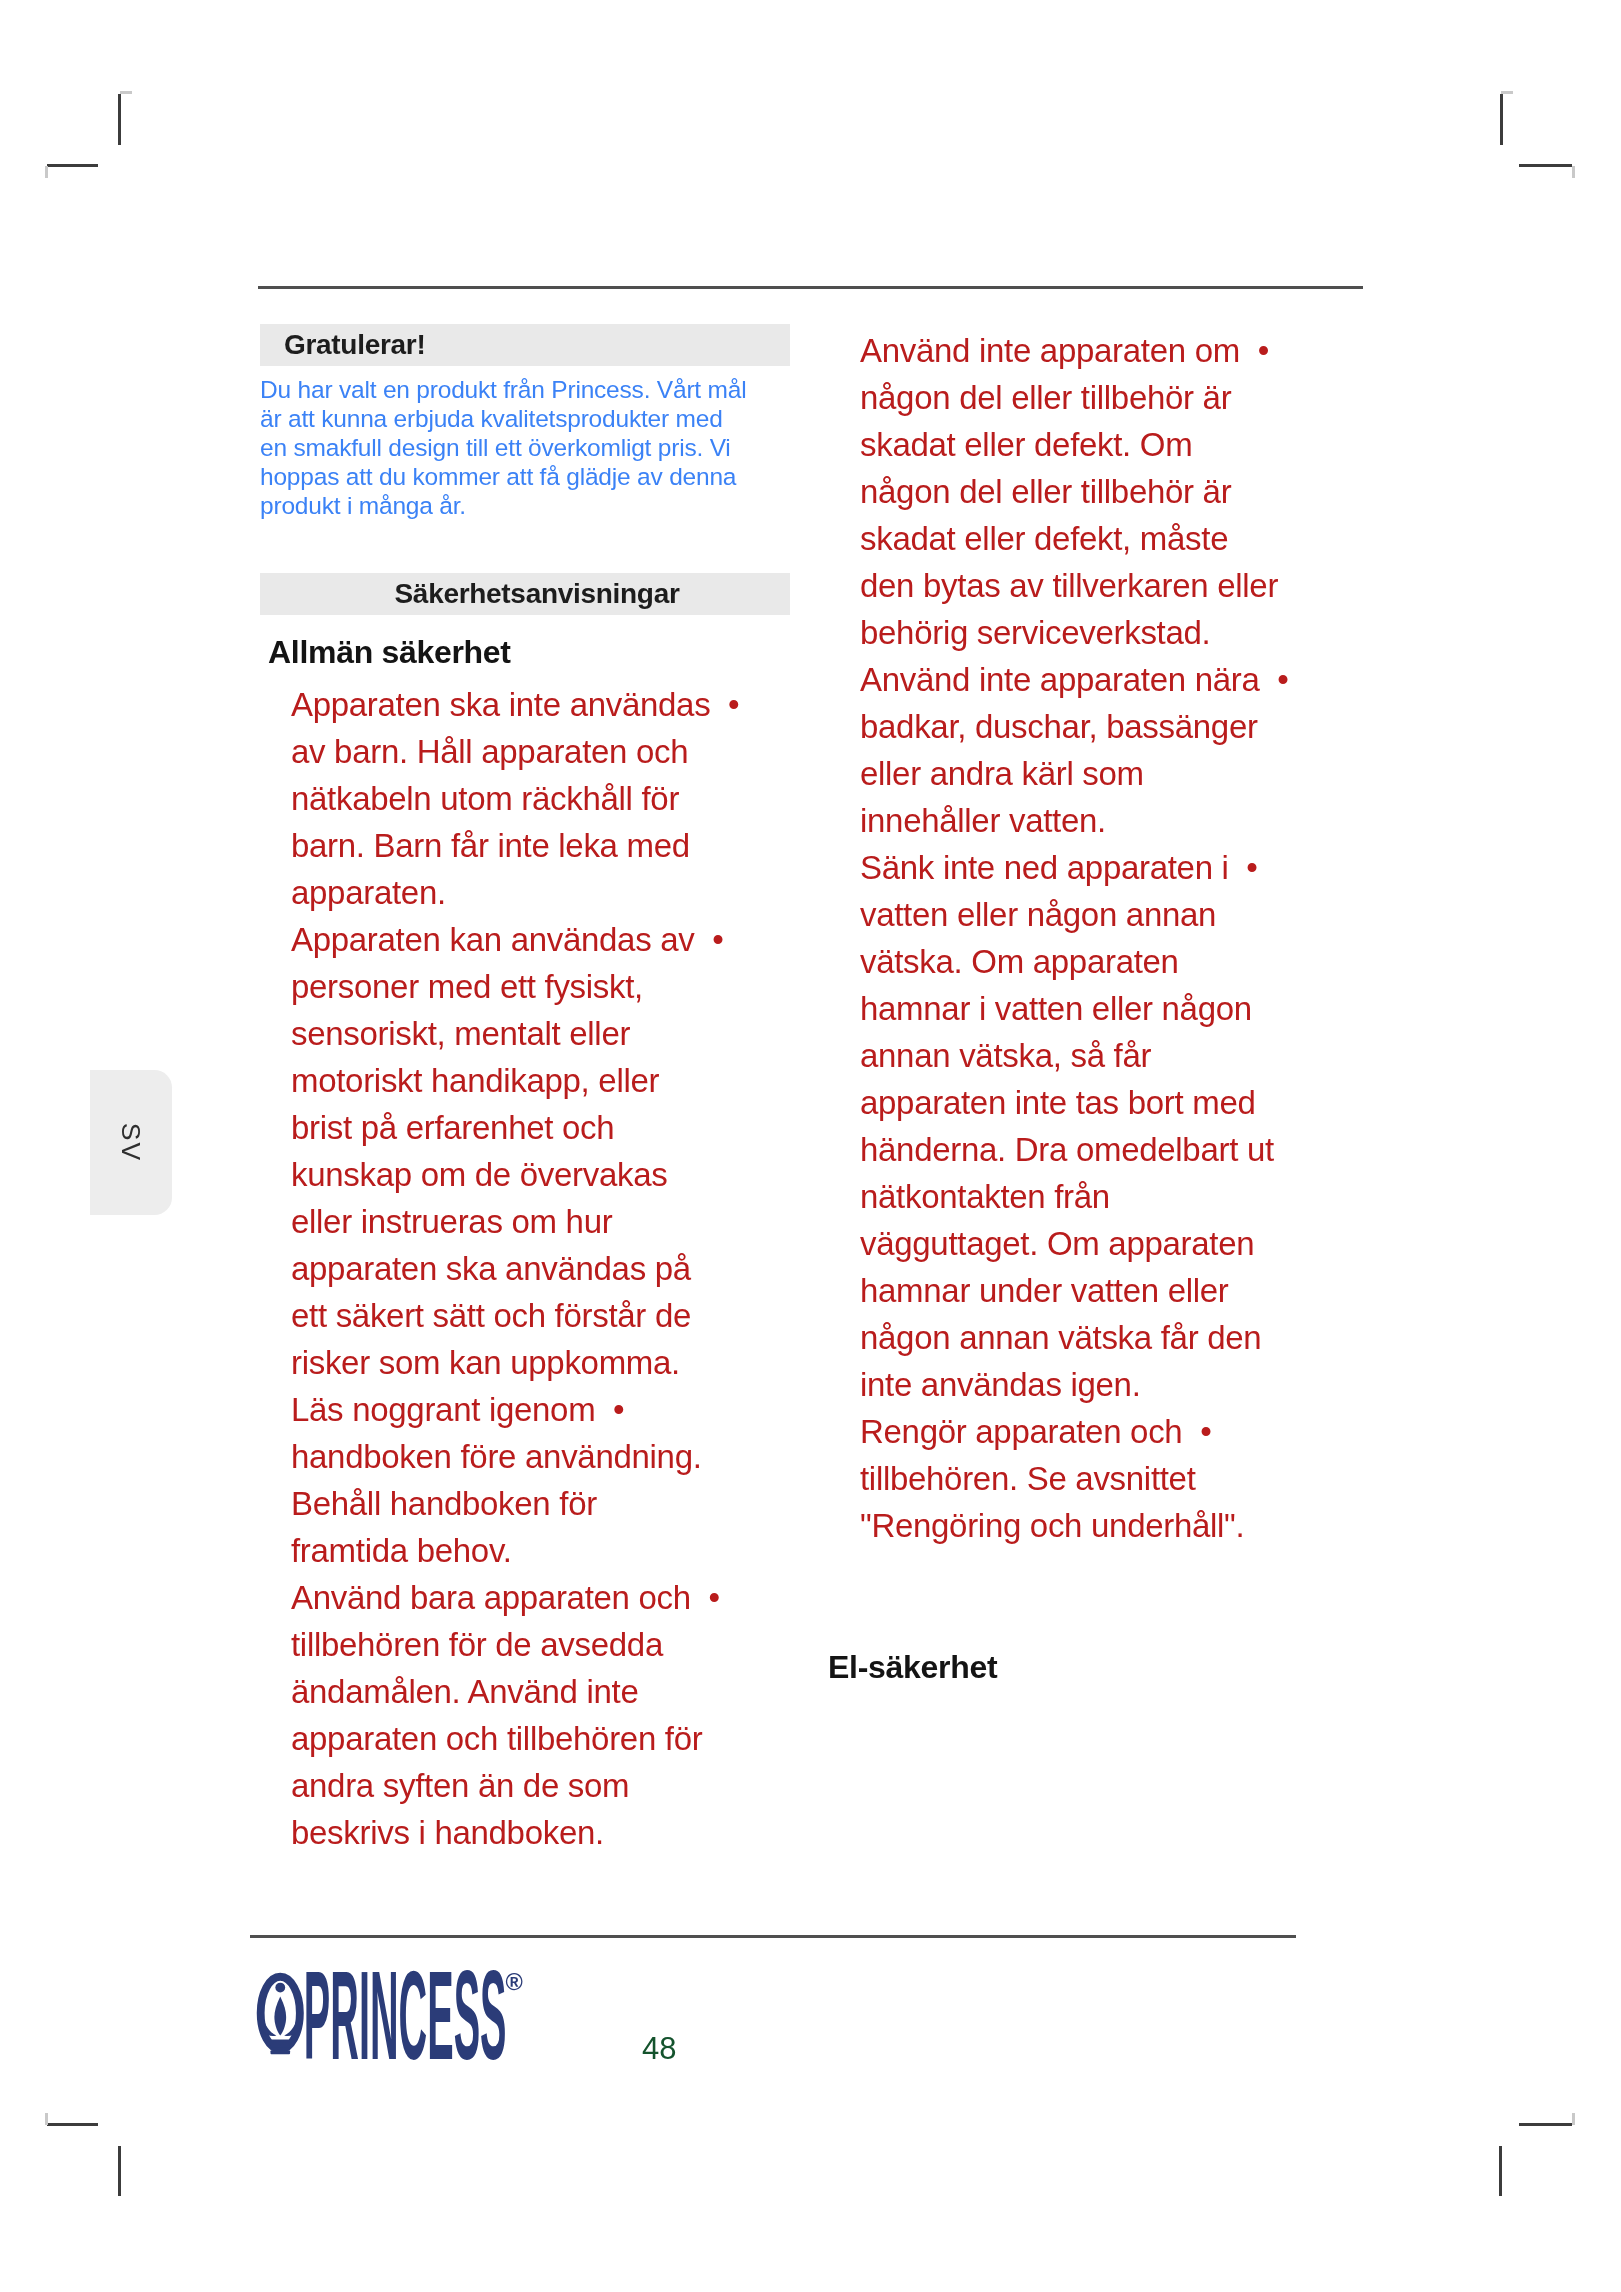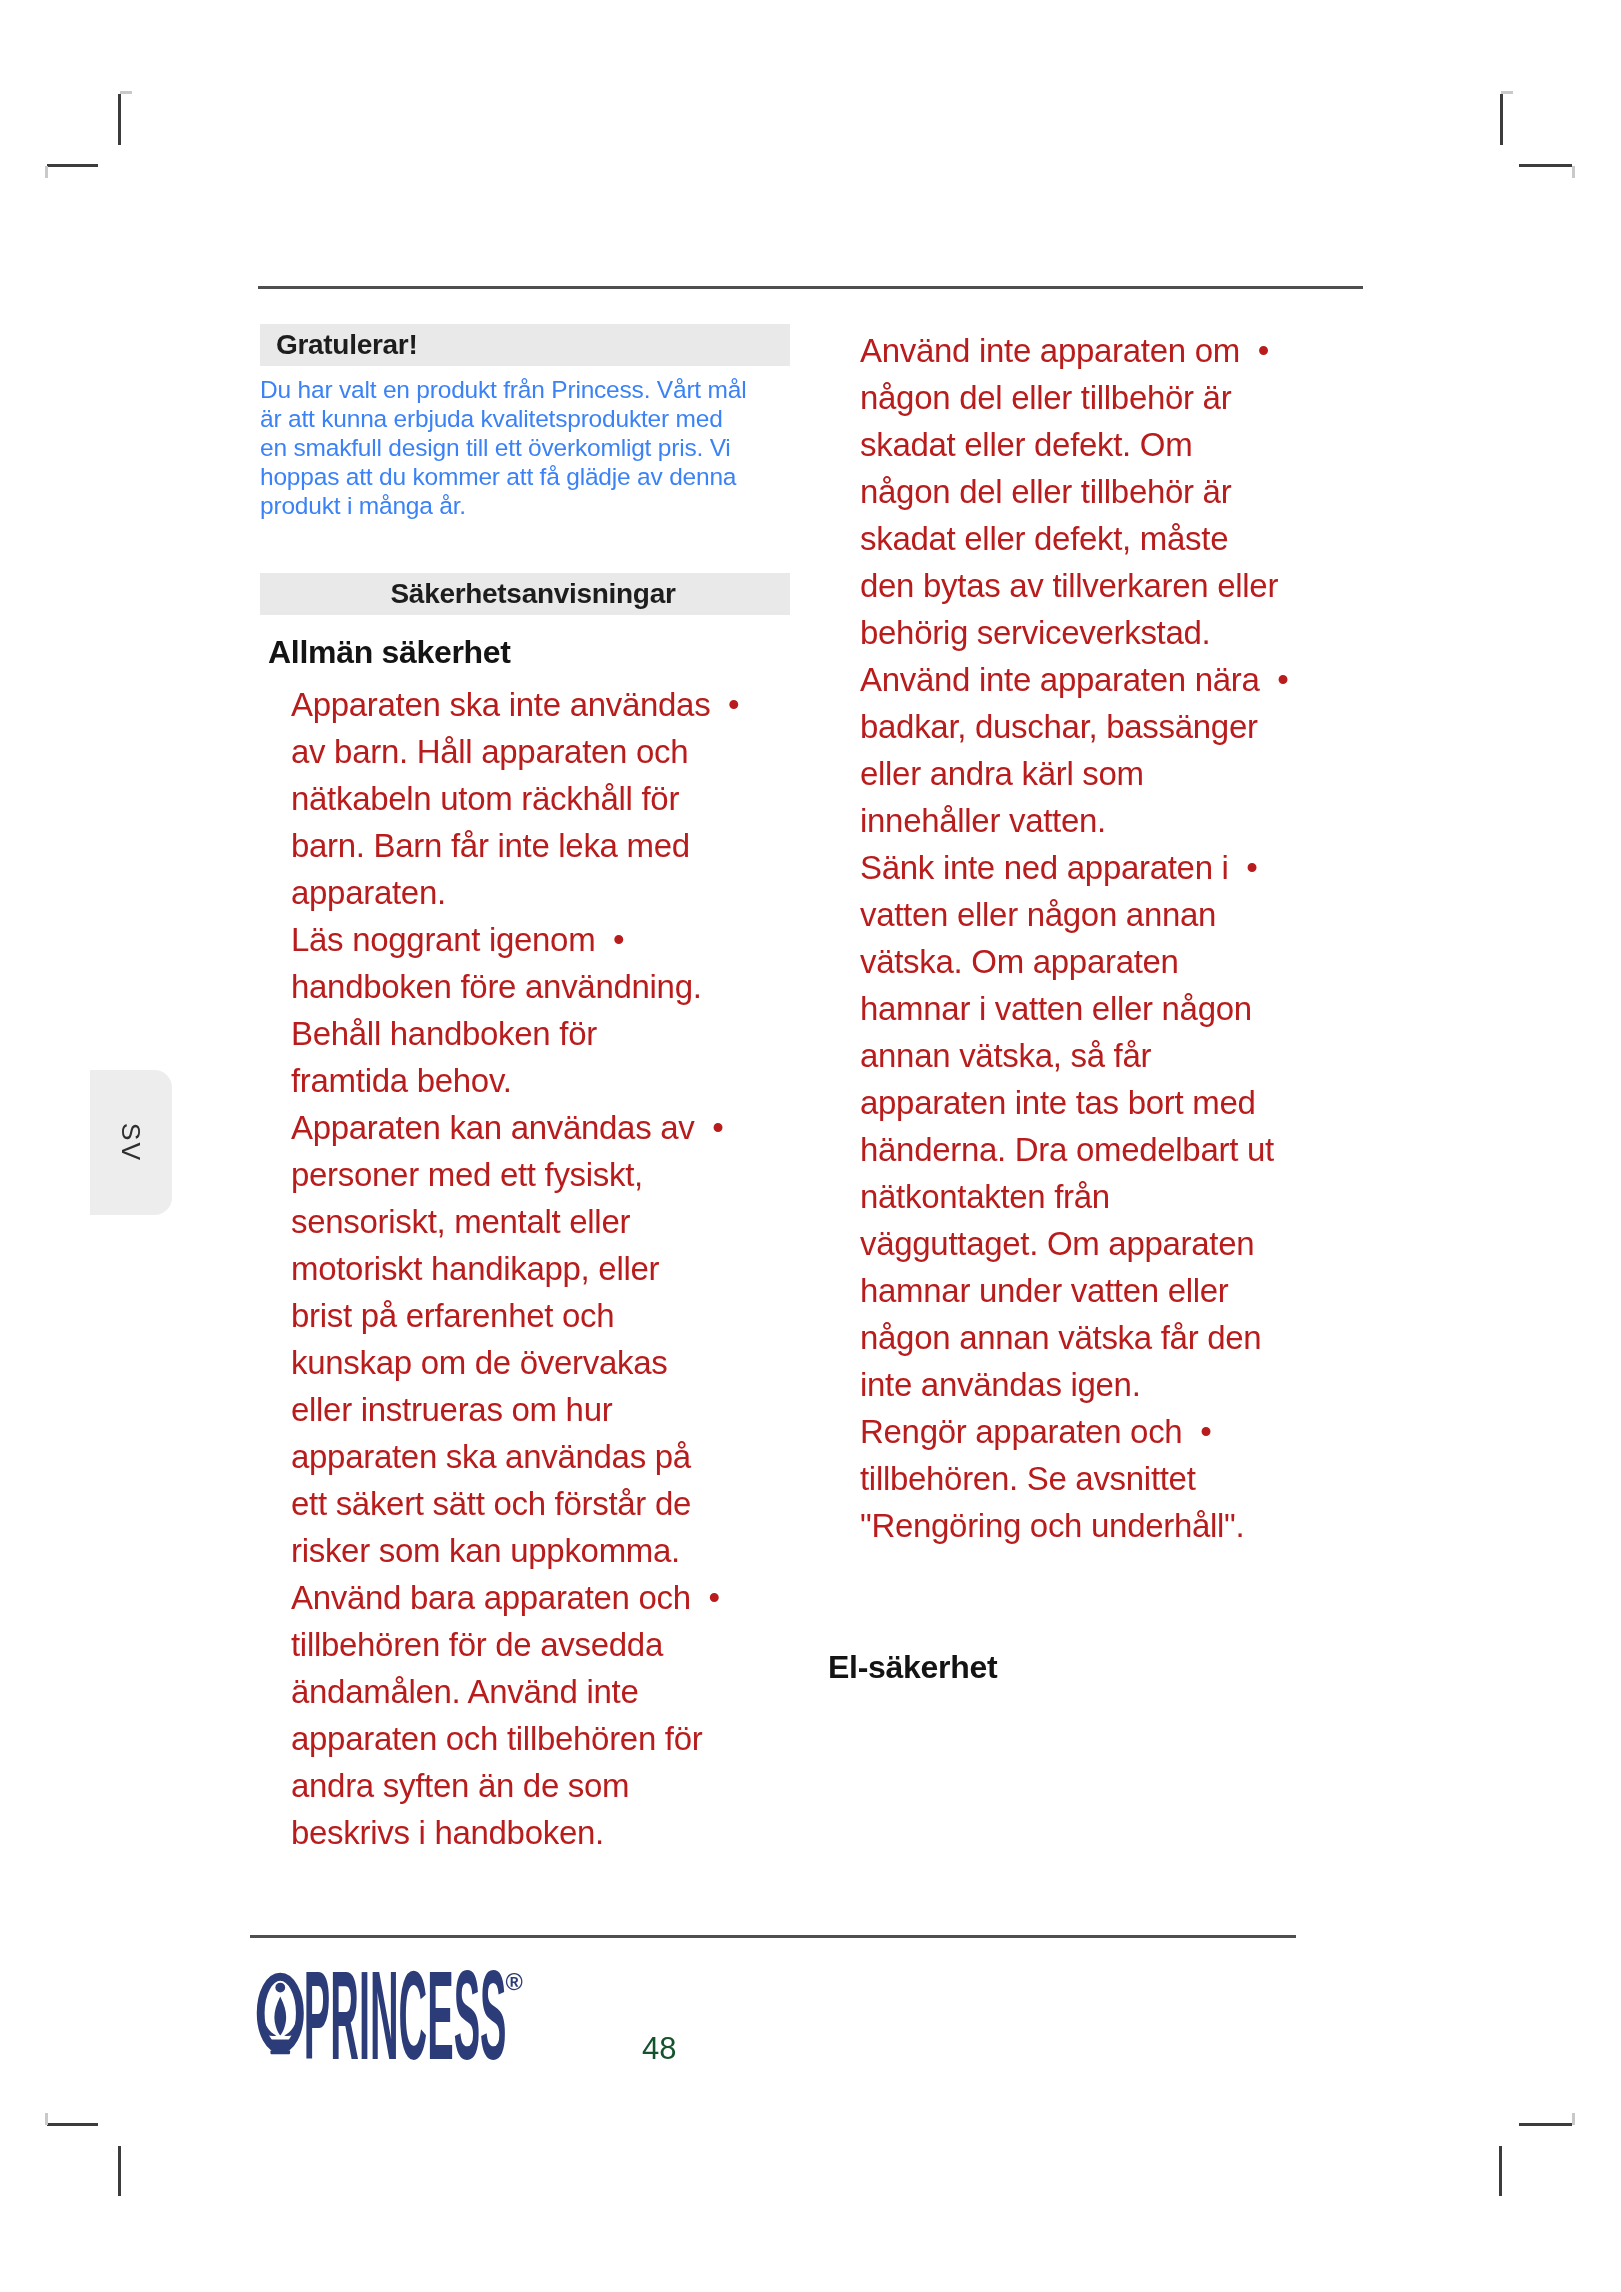--- a/index.html
+++ b/index.html
@@ -12,21 +12,21 @@
   }
   .cropmark{position:absolute;background:#3c3c3c;}
   .cropcap{position:absolute;background:#c9c9c9;}
   .rule{position:absolute;height:2.9px;background:#4f4f4f;}
   .rule-header{left:258px;top:286px;width:1105px;}
   .rule-footer{left:250px;top:1935px;width:1046px;}
   .hbox{
     position:absolute;left:260px;width:530px;height:42px;
     background:#e9e9e9;color:#1d1d1d;
     font-weight:bold;font-size:28px;line-height:42px;
-    padding-left:16px;box-sizing:border-box;
+    padding-left:24px;box-sizing:border-box;
     letter-spacing:-0.3px;
   }
   .hbox1{top:324px;}
   .hbox2{top:573px;text-align:center;}
   .intro{
     position:absolute;left:260px;top:375px;width:568px;
     font-size:24.5px;line-height:29px;color:#3b82f6;
     white-space:pre-line;letter-spacing:-0.2px;
   }
   .subhead{
@@ -92,34 +92,34 @@
 hoppas att du kommer att få glädje av denna
 produkt i många år.</div>
   <div class="hbox hbox2">Säkerhetsanvisningar</div>
   <div class="subhead subhead-allman">Allmän säkerhet</div>
   <div class="list list-left">
     <div class="li">Apparaten ska inte användas &nbsp;•
 av barn. Håll apparaten och
 nätkabeln utom räckhåll för
 barn. Barn får inte leka med
 apparaten.</div>
-    <div class="li">Läs noggrant igenom &nbsp;•
-handboken före användning.
-Behåll handboken för
-framtida behov.</div>
     <div class="li">Apparaten kan användas av &nbsp;•
 personer med ett fysiskt,
 sensoriskt, mentalt eller
 motoriskt handikapp, eller
 brist på erfarenhet och
 kunskap om de övervakas
 eller instrueras om hur
 apparaten ska användas på
 ett säkert sätt och förstår de
 risker som kan uppkomma.</div>
+    <div class="li">Läs noggrant igenom &nbsp;•
+handboken före användning.
+Behåll handboken för
+framtida behov.</div>
     <div class="li">Använd bara apparaten och &nbsp;•
 tillbehören för de avsedda
 ändamålen. Använd inte
 apparaten och tillbehören för
 andra syften än de som
 beskrivs i handboken.</div>
   </div>
 
   <div class="list list-right1">
     <div class="li">Använd inte apparaten om &nbsp;•

